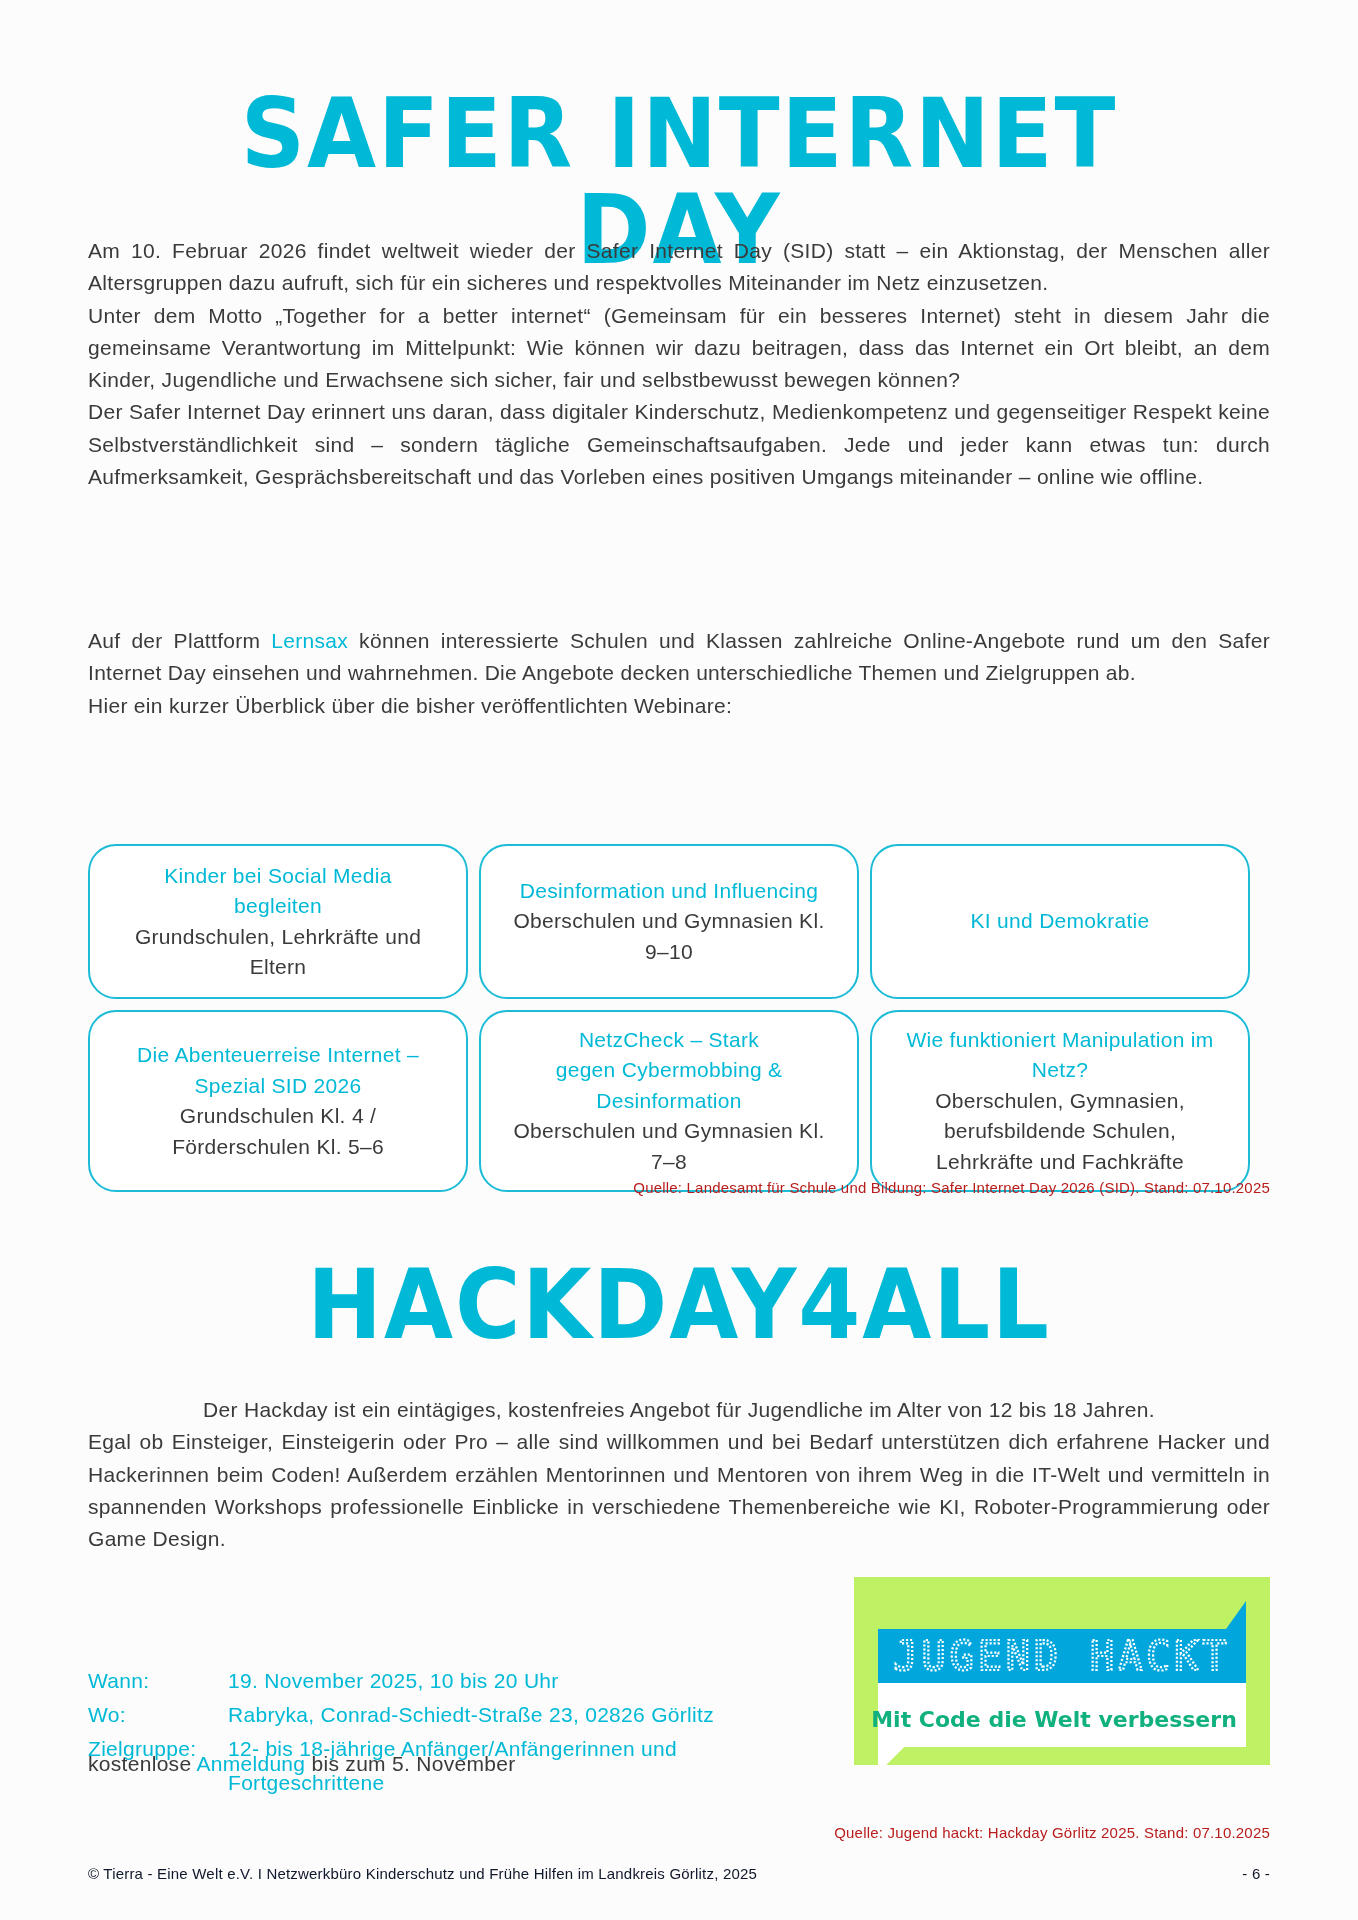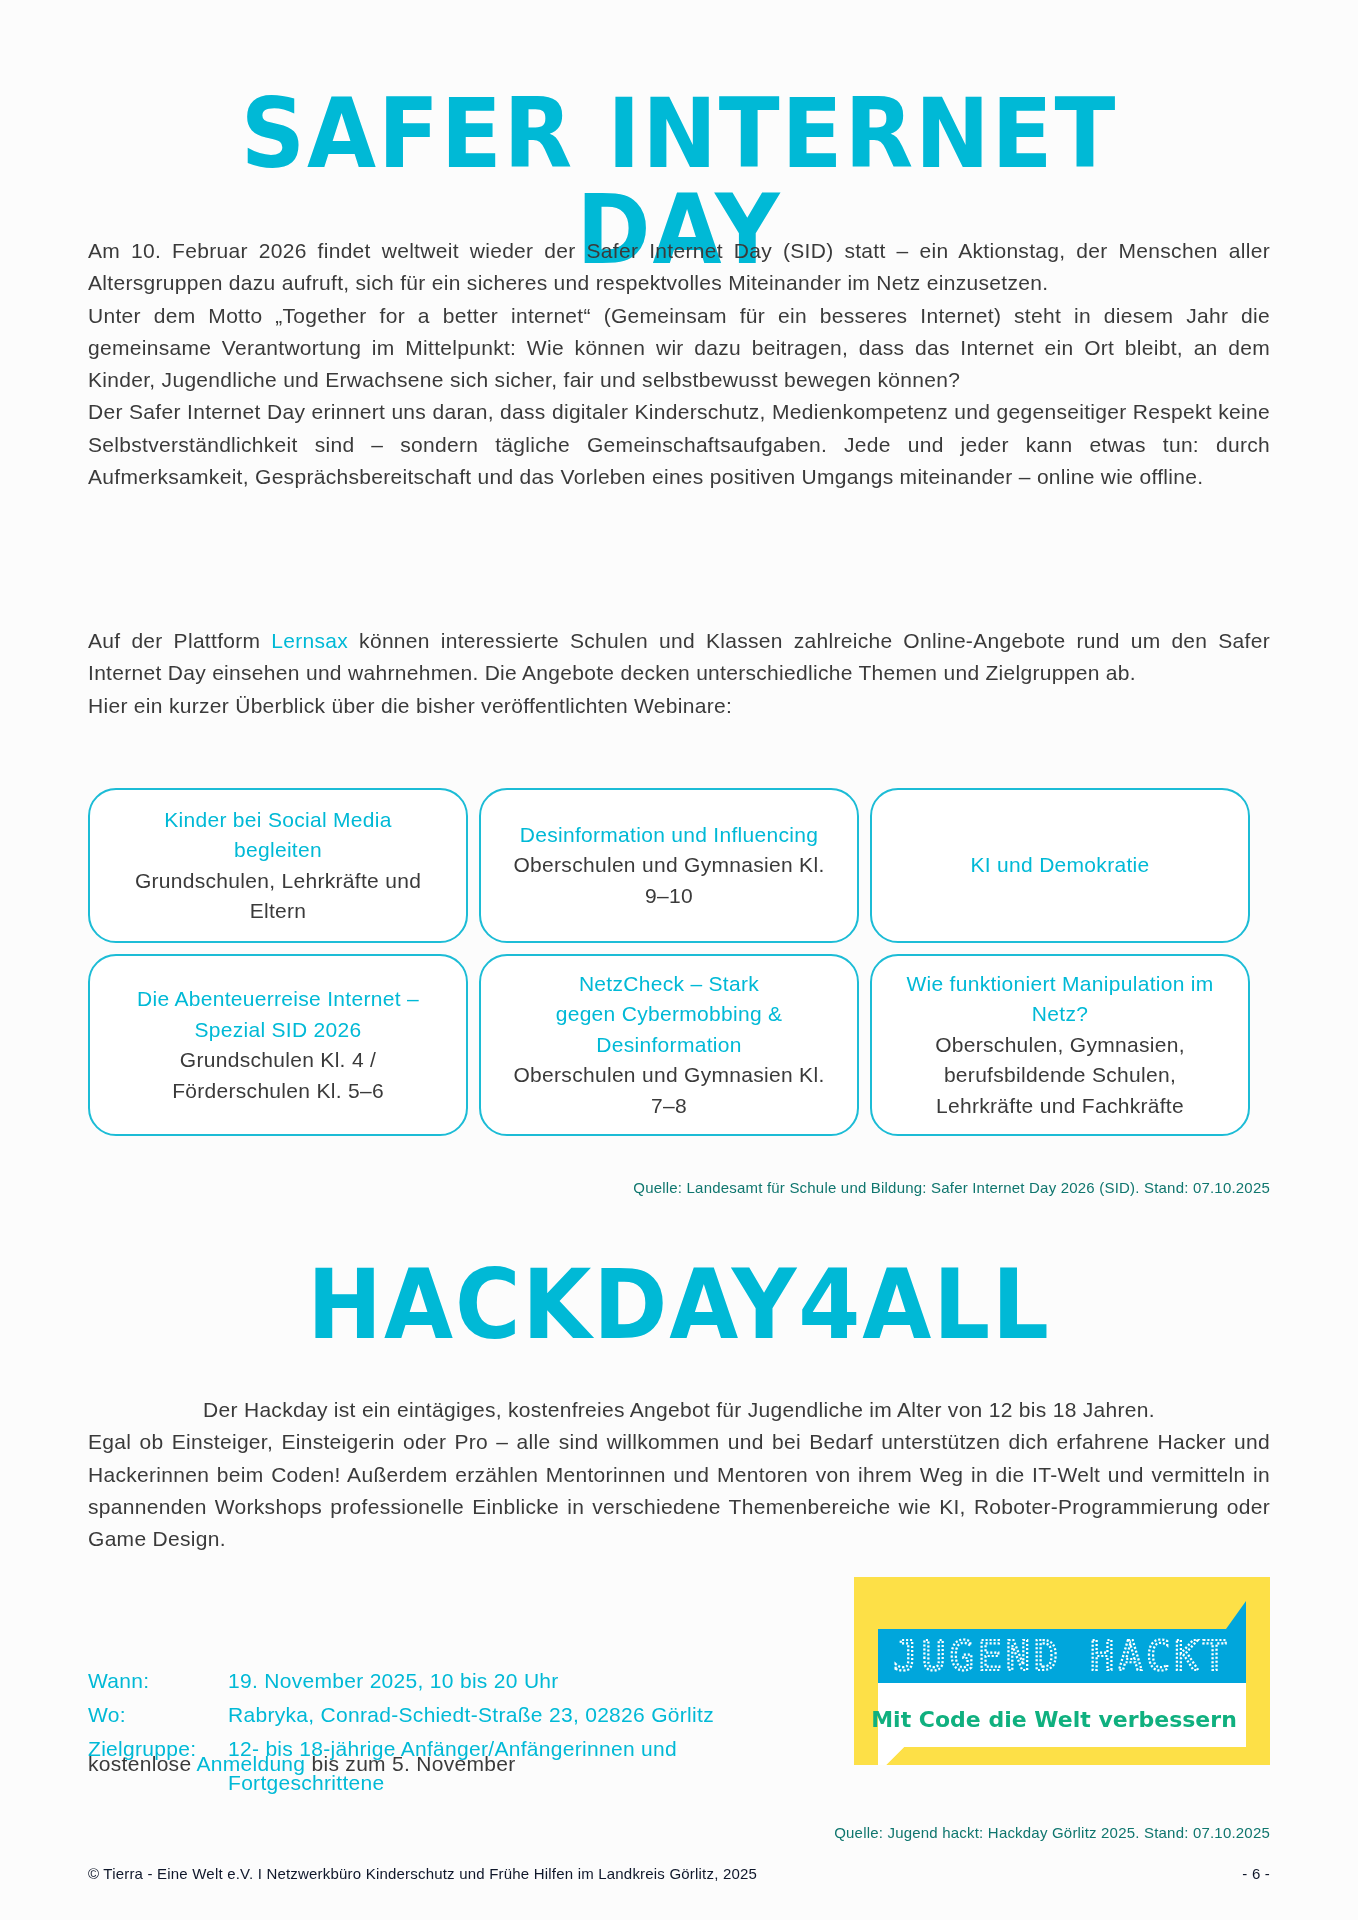--- a/index.html
+++ b/index.html
@@ -68,21 +68,21 @@
       width: 1182px;
     }
     .lernsax-block p { margin: 0; }
     .link {
       color: #00b9d6;
       cursor: pointer;
       text-align: right;
     }
     .cards {
       position: absolute;
-      top: 788px;
+      top: 844px;
       left: 0;
       width: 1182px;
       display: grid;
       grid-template-columns: 380px 380px 380px;
       column-gap: 21px;
       row-gap: 20px;
       gap: 11px;
     }
     .card {
       border: 2px solid #1cbcd6;
@@ -100,21 +100,21 @@
       letter-spacing: 0.3px;
     }
     .card.row1 { height: 155px; }
     .card.row2 { height: 182px; }
     .card-title { color: #00b9d6; }
     .card-target { color: #3a3a3a; }
     .source {
       position: absolute;
       right: 0;
       font-size: 15px;
-      color: #0f766e;
+      color: #b91c1c;
       letter-spacing: 0.2px;
     }
     .source-sid { top: 1179px; }
     .source-hack { top: 1824px; }
     .hack-block {
       position: absolute;
       top: 1394px;
       left: 0;
       width: 1182px;
     }
@@ -144,21 +144,21 @@
       font-size: 21px;
       color: #3a3a3a;
       letter-spacing: 0.3px;
     }
     .logo {
       position: absolute;
       left: 766px;
       top: 1577px;
       width: 416px;
       height: 188px;
-      background: #fde047;
+      background: #bef264;
     }
     .logo svg { display: block; }
     .footer {
       position: absolute;
       top: 1865px;
       left: 0;
       width: 1182px;
       display: flex;
       justify-content: space-between;
       font-size: 15px;

